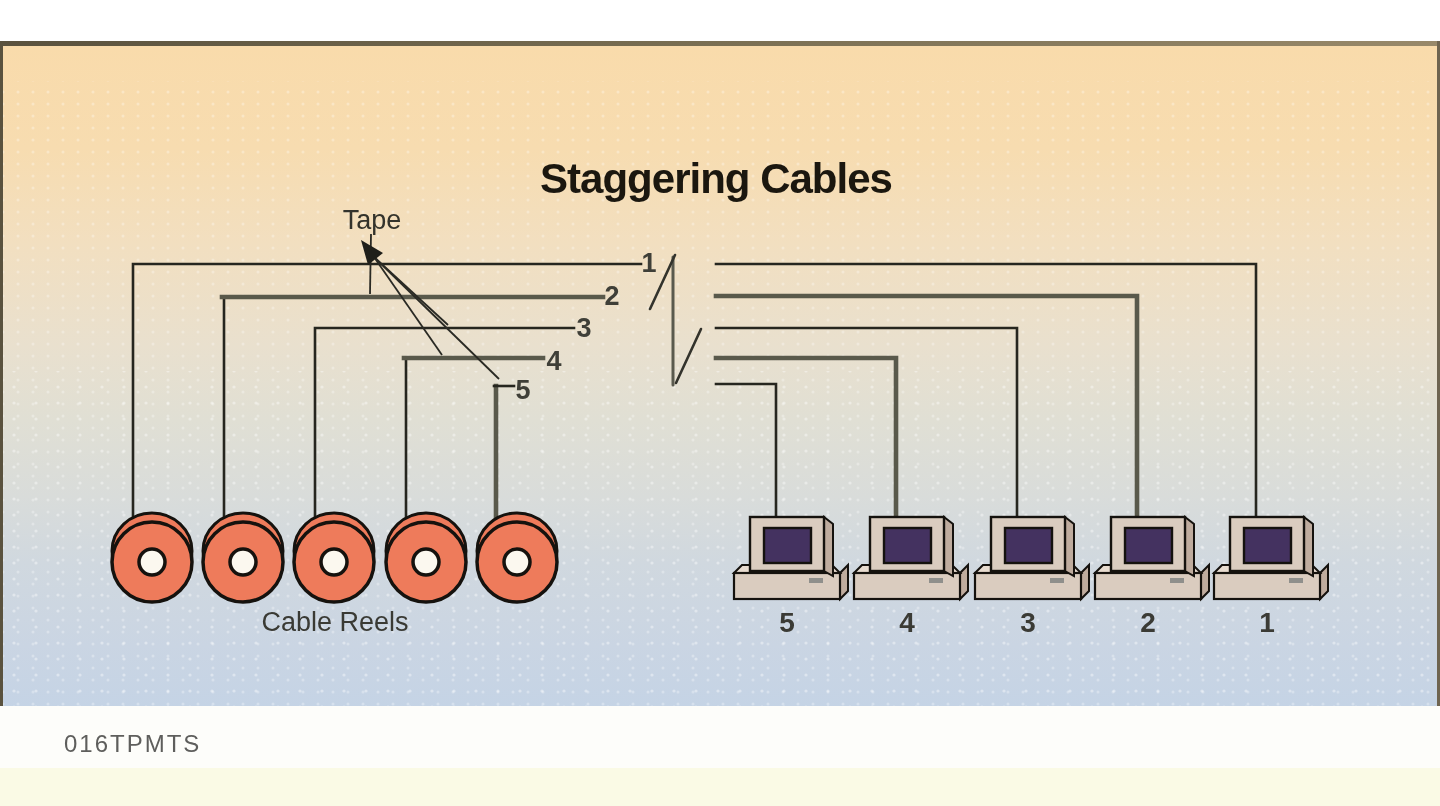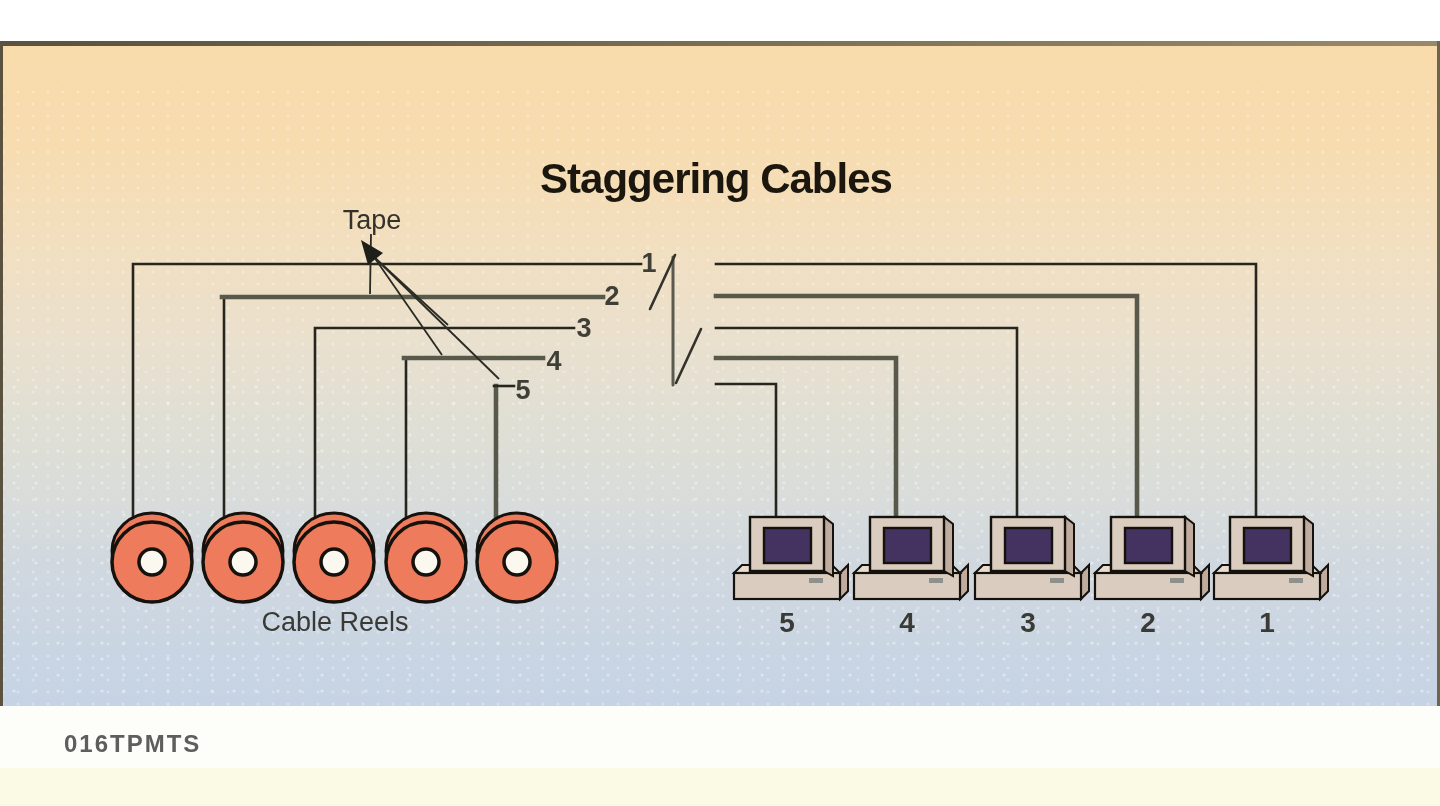--- a/index.html
+++ b/index.html
@@ -9,21 +9,21 @@
     font-family:"Liberation Sans", sans-serif;
   }
   .figure-frame{position:absolute;left:0;top:8px;width:1440px;height:610px;margin-top:33px;}
   .figure-frame svg{display:block;}
   .code-strip{
     position:absolute;left:0;top:706px;width:1440px;height:62px;
     background:#FDFDFA;
   }
   .code-strip span{
     position:absolute;left:64px;top:24px;
-    font-size:24px;color:#5e5e5c;letter-spacing:2px;font-weight:700;
+    font-size:24px;color:#5e5e5c;letter-spacing:2px;font-weight:400;
   }
   .footer-strip{
     position:absolute;left:0;top:768px;width:1440px;height:38px;
     background:#FAFAE5;
   }
   text{font-family:"Liberation Sans", sans-serif;}
   .title-text{font-size:42px;font-weight:700;fill:#1b170f;letter-spacing:-1px;}
   .anno-text{font-size:27px;fill:#33332c;}
   .num-text{font-size:27px;font-weight:600;fill:#3f3f38;}
   .pc-num-text{font-size:28px;font-weight:600;fill:#3b3b35;}

